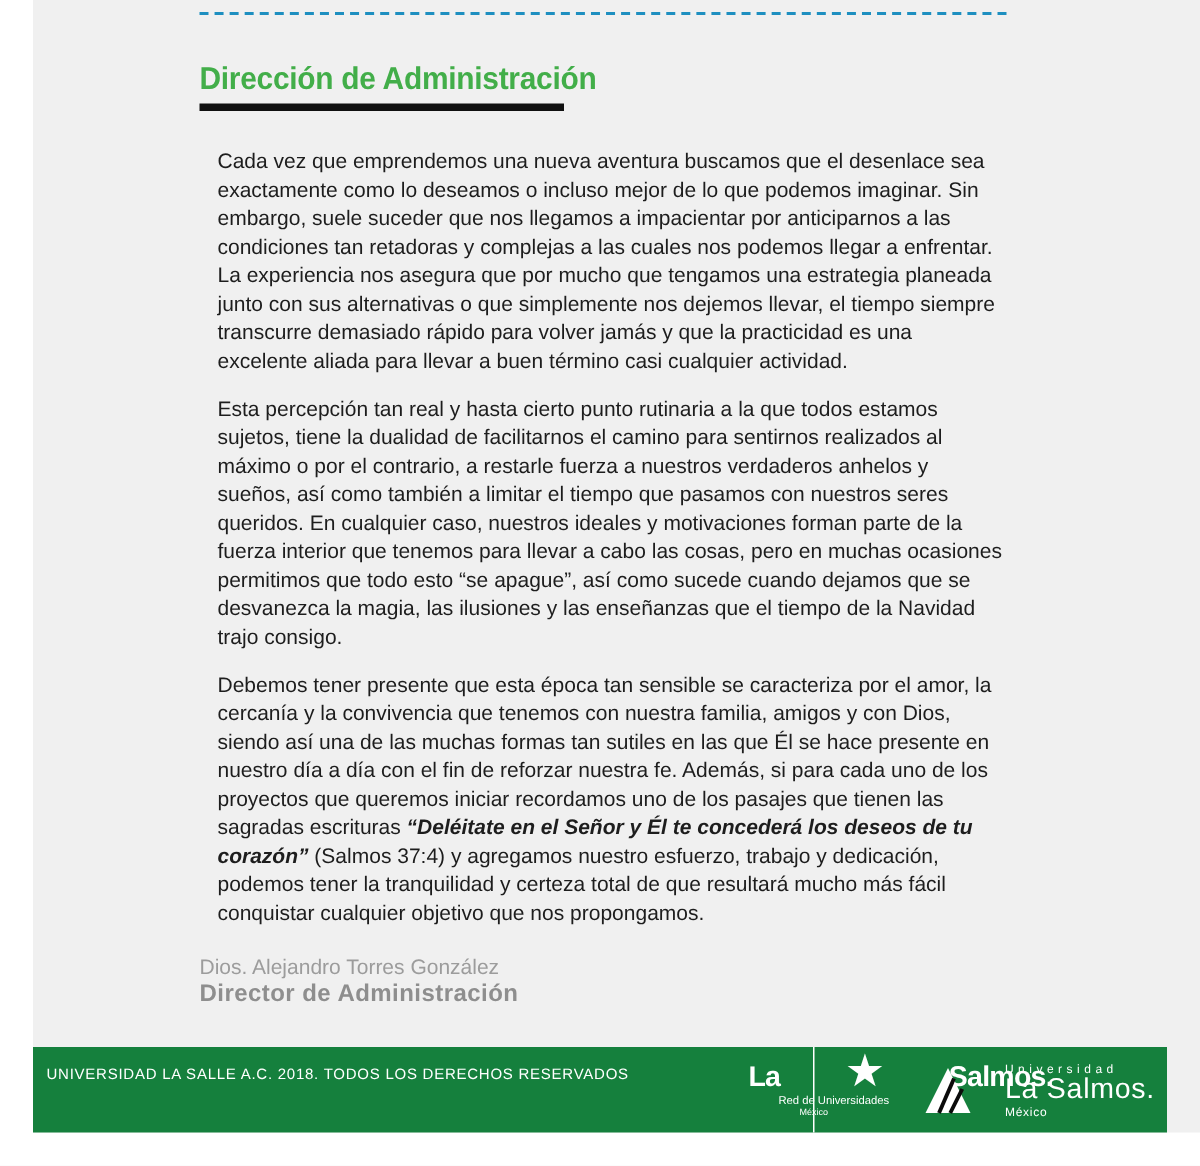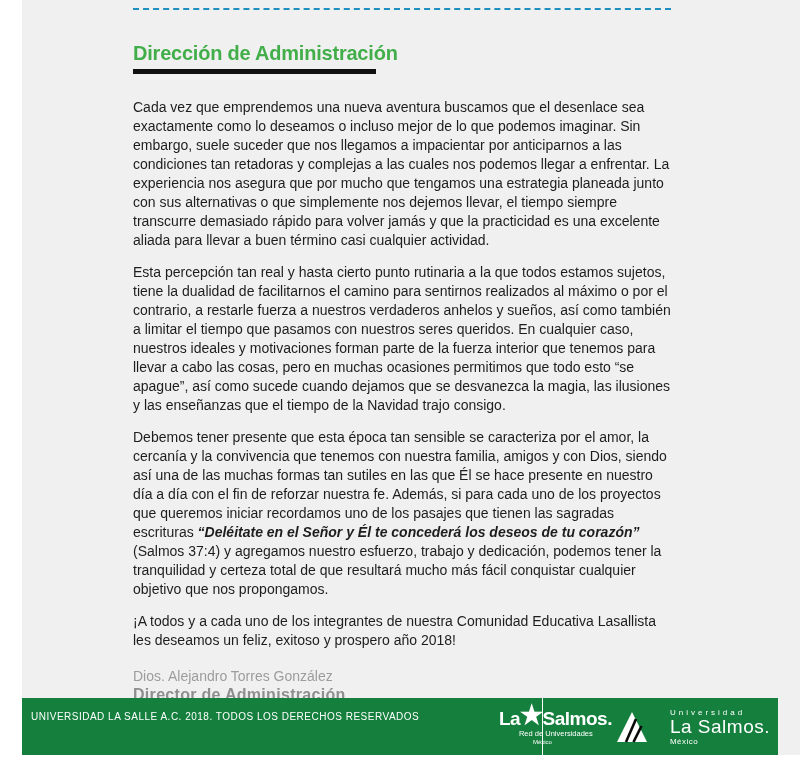--- a/index.html
+++ b/index.html
@@ -46,21 +46,21 @@
     background: #101010;
     margin-top: 4px;
   }
   .article {
     margin-top: 24px;
     font-size: 14px;
     line-height: 19px;
     color: #1d1d1d;
   }
   .article p {
-    margin: 0 0 13px 0;
+    margin: 0 0 13px 12px;
   }
   .quote {
     font-weight: bold;
     font-style: italic;
   }
   .signature {
     margin-top: 17px;
   }
   .signature-name {
     font-size: 14px;
@@ -110,20 +110,21 @@
   }
   .logo { color: #ffffff; cursor: pointer; }
   .logo-network { width: 102px; }
   .logo-network .main-row {
     display: flex;
     align-items: center;
     font-weight: bold;
     font-size: 19px;
     line-height: 19px;
     letter-spacing: -0.5px;
+    gap: 45px;
   }
   .logo-network .star-icon {
     font-size: 30px;
     line-height: 22px;
     margin: -6px -2px 0 -2px;
     font-weight: normal;
   }
   .logo-network .tagline {
     font-size: 7.5px;
     margin: 1px 0 0 20px;
@@ -163,21 +164,20 @@
 
     <div class="dotted-divider"></div>
 
     <h1 class="page-title">Dirección de Administración</h1>
     <div class="title-underline"></div>
 
     <div class="article">
       <p>Cada vez que emprendemos una nueva aventura buscamos que el desenlace sea exactamente como lo deseamos o incluso mejor de lo que podemos imaginar. Sin embargo, suele suceder que nos llegamos a impacientar por anticiparnos a las condiciones tan retadoras y complejas a las cuales nos podemos llegar a enfrentar. La experiencia nos asegura que por mucho que tengamos una estrategia planeada junto con sus alternativas o que simplemente nos dejemos llevar, el tiempo siempre transcurre demasiado rápido para volver jamás y que la practicidad es una excelente aliada para llevar a buen término casi cualquier actividad.</p>
       <p>Esta percepción tan real y hasta cierto punto rutinaria a la que todos estamos sujetos, tiene la dualidad de facilitarnos el camino para sentirnos realizados al máximo o por el contrario, a restarle fuerza a nuestros verdaderos anhelos y sueños, así como también a limitar el tiempo que pasamos con nuestros seres queridos. En cualquier caso, nuestros ideales y motivaciones forman parte de la fuerza interior que tenemos para llevar a cabo las cosas, pero en muchas ocasiones permitimos que todo esto “se apague”, así como sucede cuando dejamos que se desvanezca la magia, las ilusiones y las enseñanzas que el tiempo de la Navidad trajo consigo.</p>
       <p><span>Debemos tener presente que esta época tan sensible se caracteriza por el amor, la cercanía y la convivencia que tenemos con nuestra familia, amigos y con Dios, siendo así una de las muchas formas tan sutiles en las que Él se hace presente en nuestro día a día con el fin de reforzar nuestra fe. Además, si para cada uno de los proyectos que queremos iniciar recordamos uno de los pasajes que tienen las sagradas escrituras </span><span class="quote">“Deléitate en el Señor y Él te concederá los deseos de tu corazón”</span><span> (Salmos 37:4) y agregamos nuestro esfuerzo, trabajo y dedicación, podemos tener la tranquilidad y certeza total de que resultará mucho más fácil conquistar cualquier objetivo que nos propongamos.</span></p>
-      <p>¡A todos y a cada uno de los integrantes de nuestra Comunidad Educativa Lasallista les deseamos un feliz, exitoso y prospero año 2018!</p>
 
       <div class="signature">
         <div class="signature-name">Dios. Alejandro Torres González</div>
         <div class="signature-role">Director de Administración</div>
       </div>
     </div>
   </div>
 
   <div class="footer-bar">
     <div class="copyright">UNIVERSIDAD LA SALLE A.C. 2018. TODOS LOS DERECHOS RESERVADOS</div>

